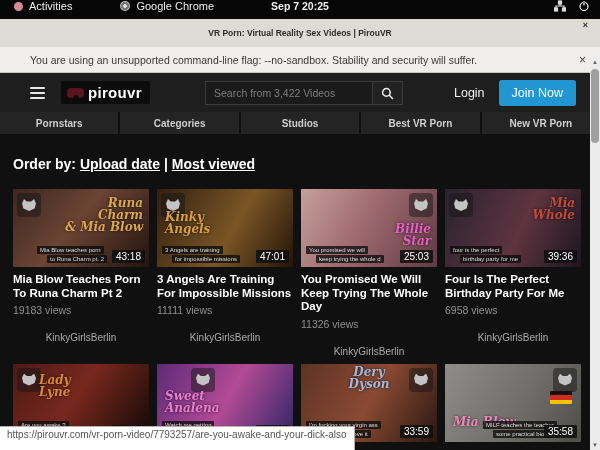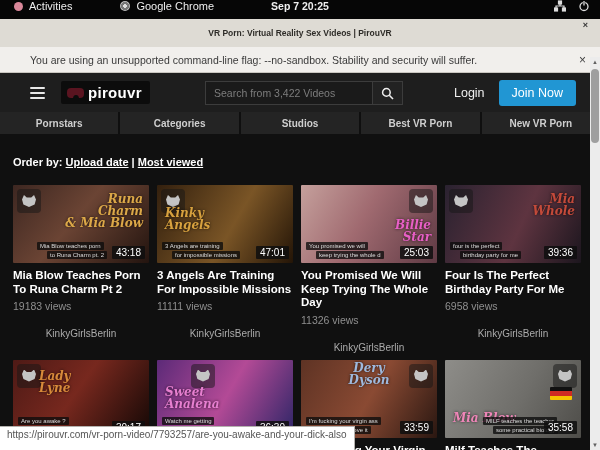--- a/index.html
+++ b/index.html
@@ -51,21 +51,21 @@
 
   
   .site-menu { height:22px; display:flex; gap:2px; background:#0f0f0f; }
   .menu-item { flex:1; background:#242424; color:#cfcfcf; font-size:10px; font-weight:bold;
                display:flex; align-items:center; justify-content:center; }
 
   
   .page-head { display:flex; align-items:center; justify-content:space-between;
                padding:22px 20px 17px 13px; }
   .page-title { color:#fff; font-size:23px; font-weight:400; letter-spacing:.2px; }
-  .order-by { color:#fff; font-size:11px; font-weight:bold; }
+  .order-by { color:#fff; font-size:14px; font-weight:bold; }
   .order-by a { color:#fff; text-decoration:underline; }
 
   
   .grid { display:grid; grid-template-columns:repeat(4,1fr); column-gap:8px; row-gap:7px;
           padding:0 19px 0 13px; }
   .card { position:relative; }
   .thumb { position:relative; height:78px; border-radius:1px; overflow:hidden; }
   .t1 .thumb { background:linear-gradient(130deg,#3d2721 0%,#6b4434 45%,#23140f 100%); }
   .t2 .thumb { background:linear-gradient(120deg,#33200e 0%,#7a5526 55%,#241507 100%); }
   .t3 .thumb { background:linear-gradient(120deg,#c5a09c 0%,#a06a70 45%,#5f3a44 100%); }

